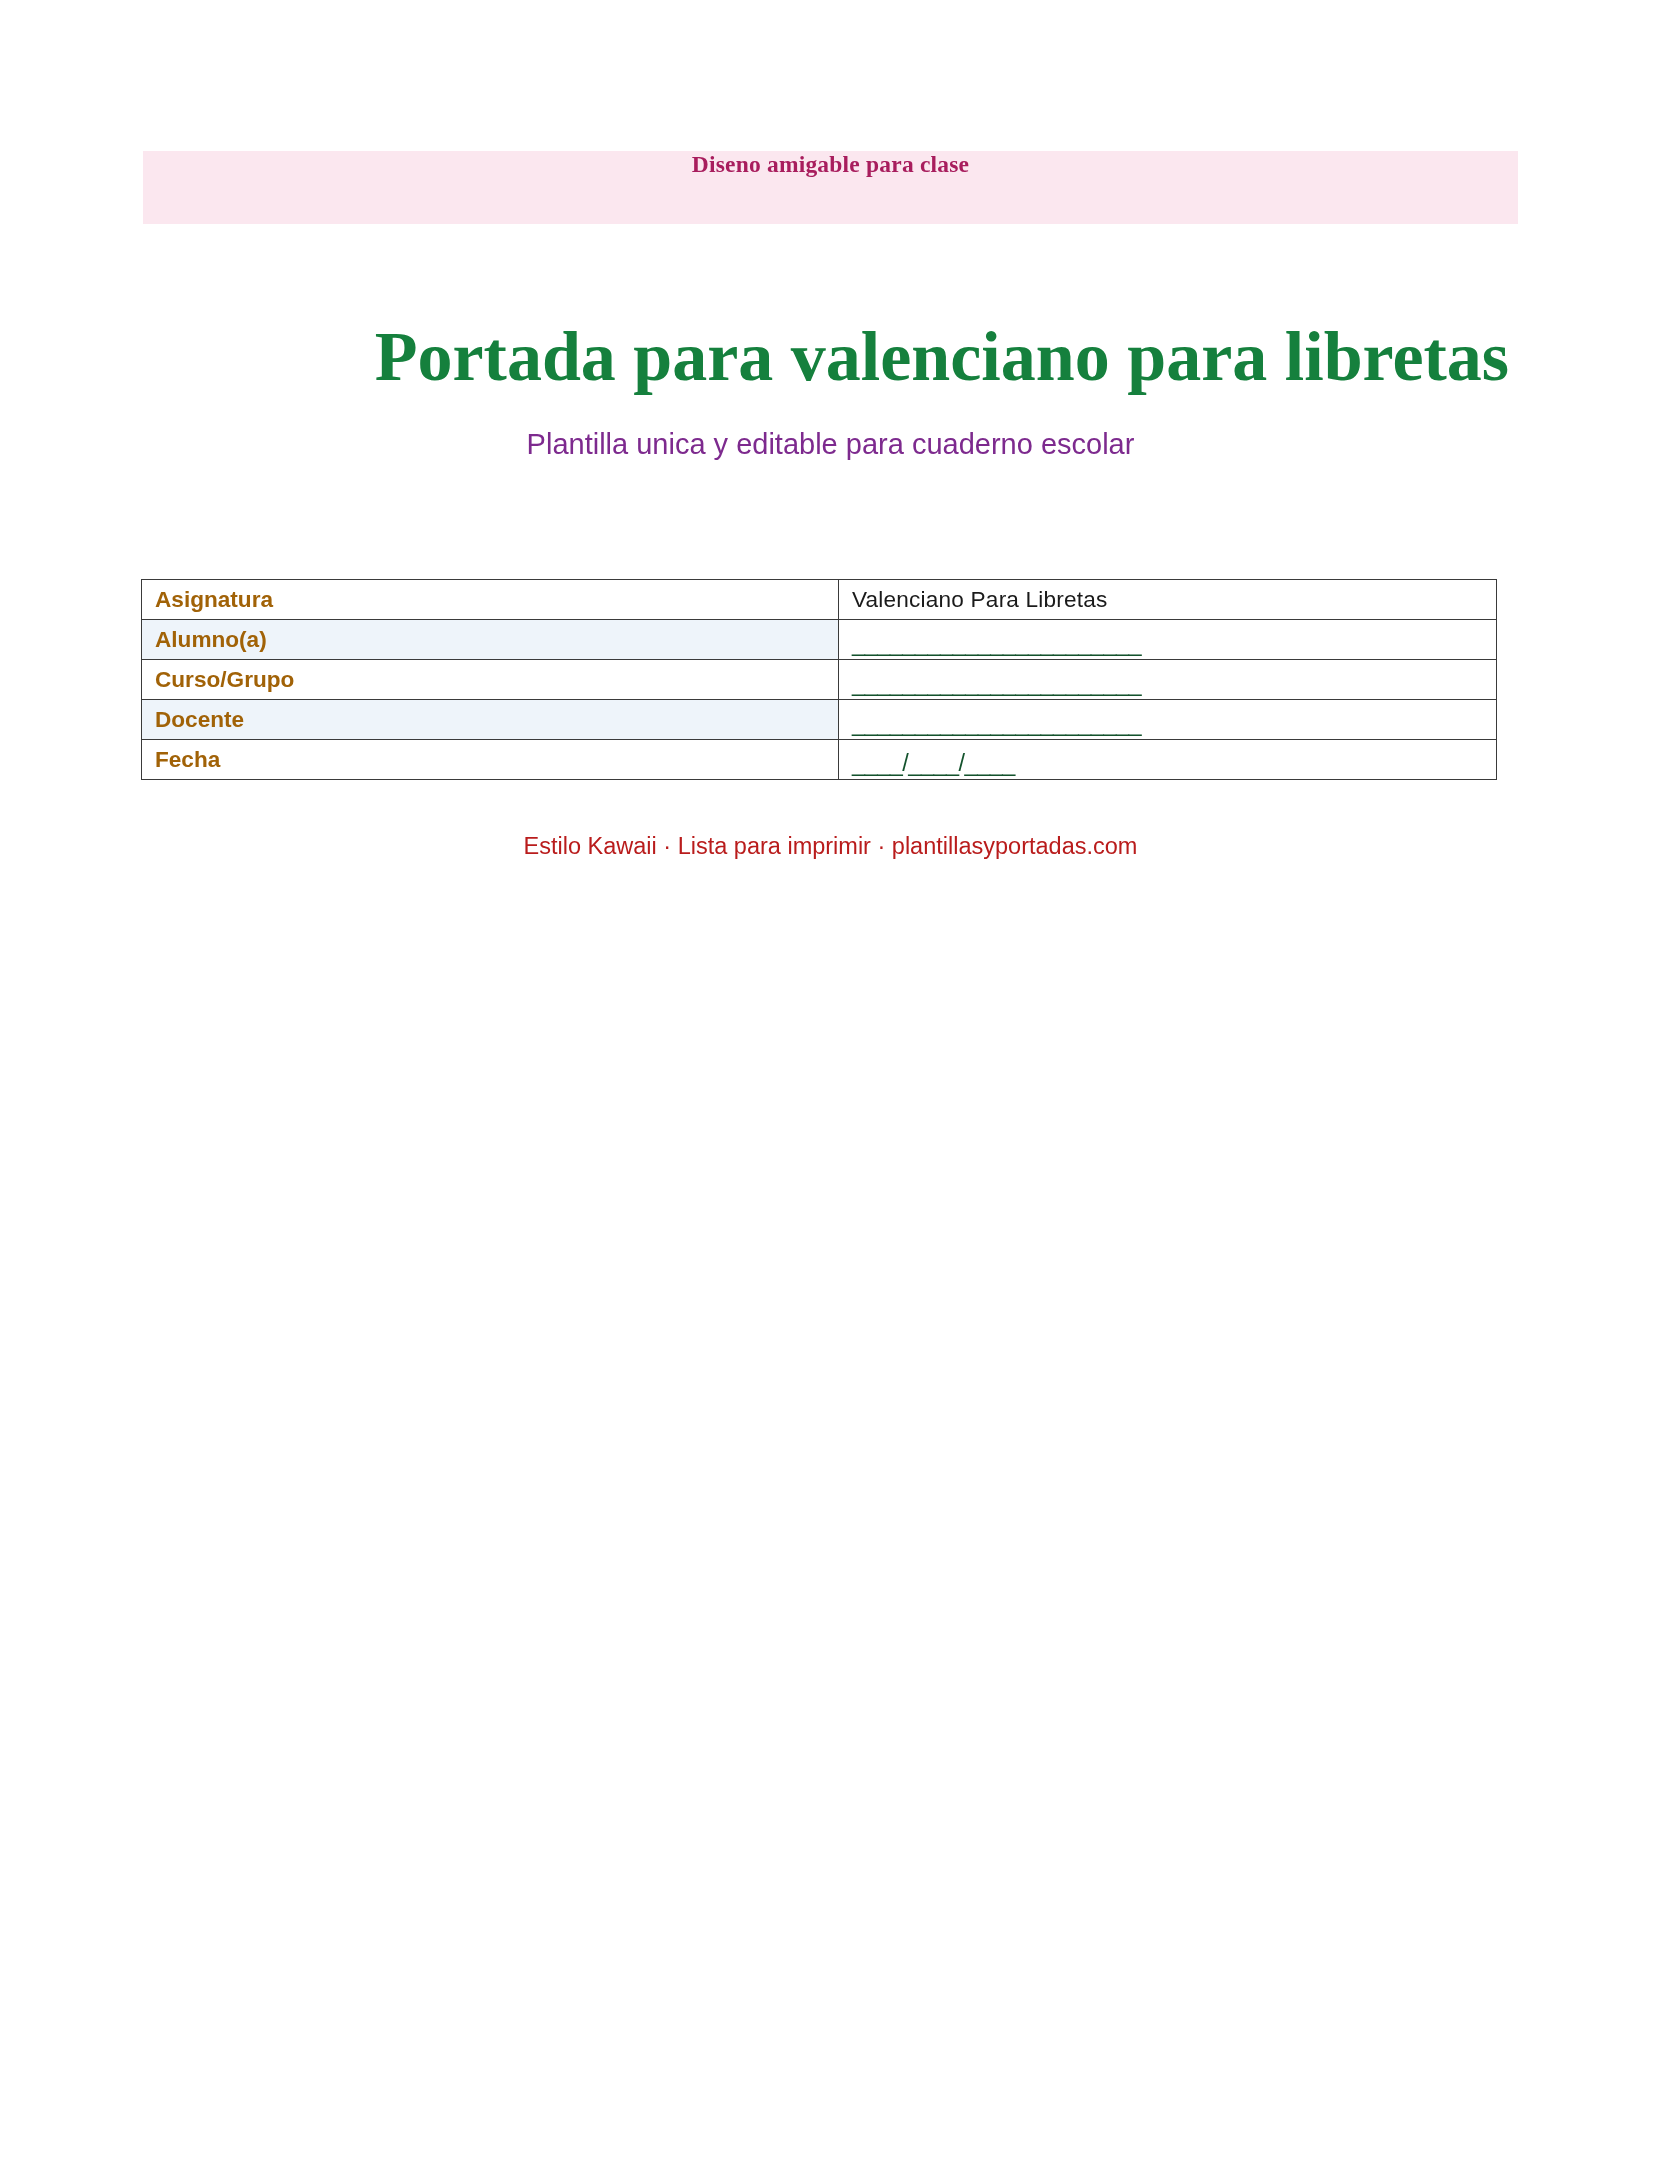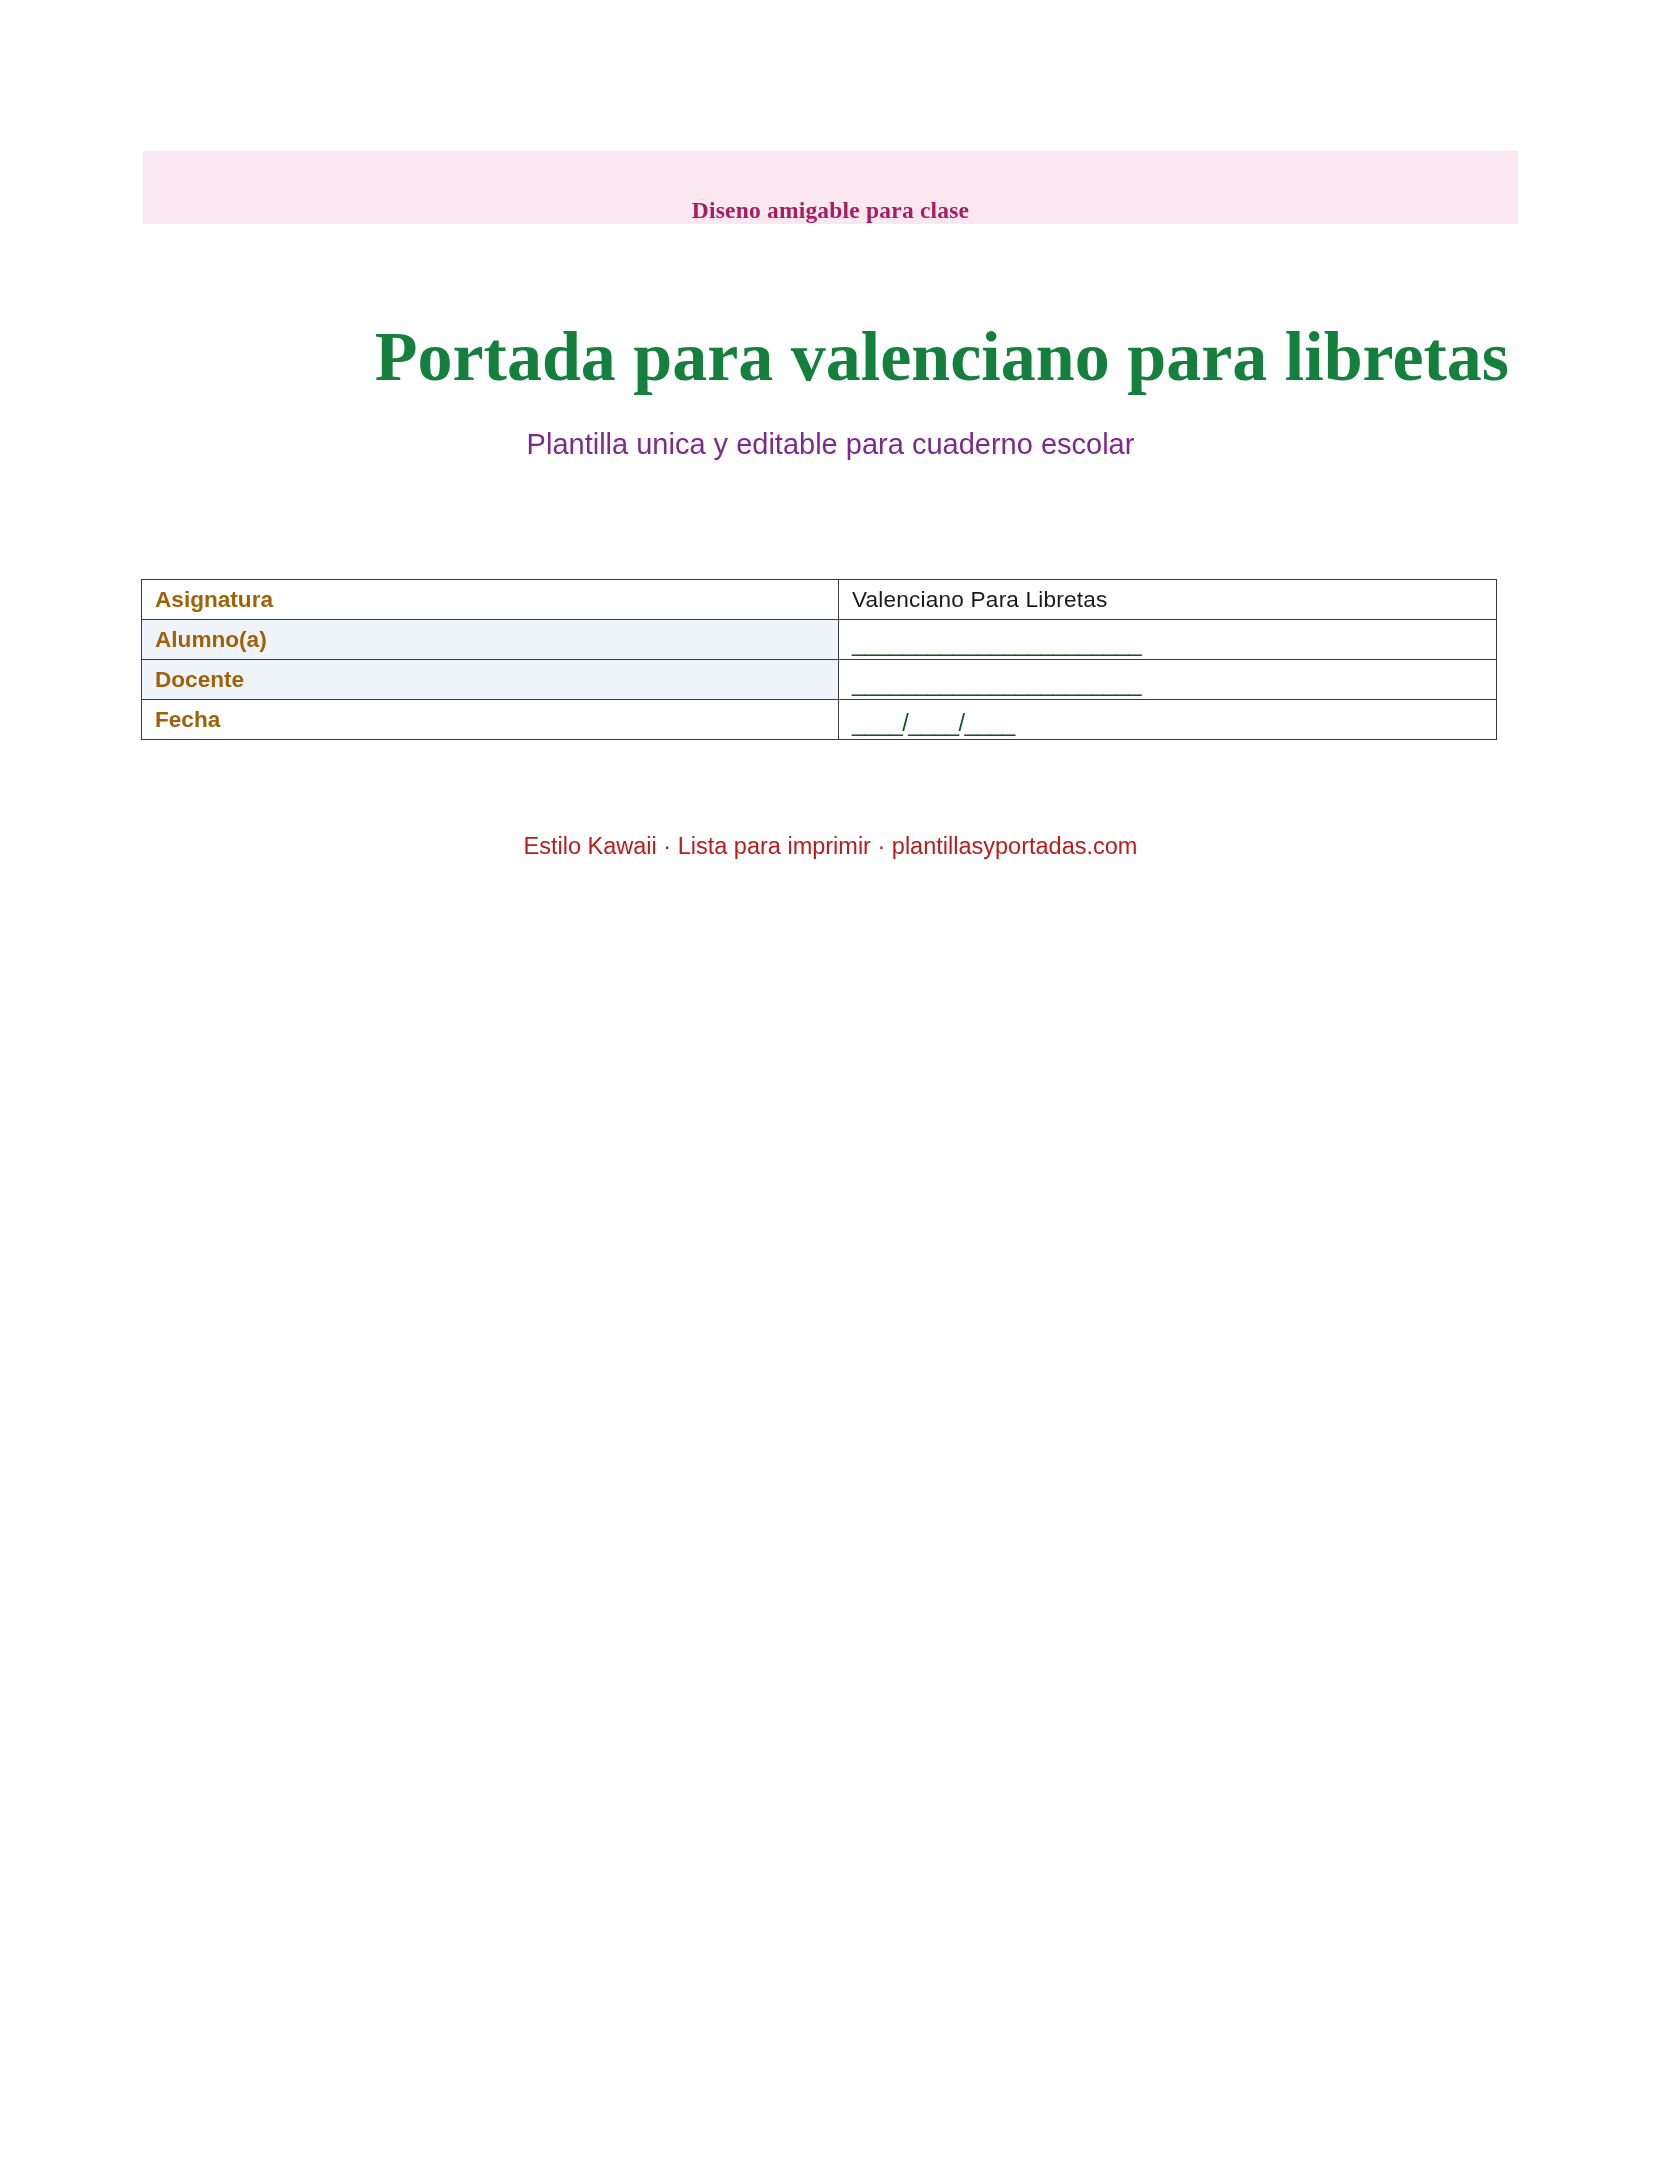--- a/index.html
+++ b/index.html
@@ -27,21 +27,21 @@
 
   
   .banner {
     position: absolute;
     left: 143px;
     top: 151px;
     width: 1375px;
     height: 73px;
     background: #fbe7ef;
     display: flex;
-    align-items: flex-end;
+    align-items: flex-start;
     justify-content: center;
   }
   .banner-text {
     font-family: "Liberation Serif", serif;
     font-weight: bold;
     font-size: 23.5px;
     color: #a81d5d;
     letter-spacing: 0.2px;
   }
 
@@ -141,20 +141,24 @@
   <table class="info-table">
     <tbody>
       <tr>
         <td class="label">Asignatura</td>
         <td class="value">Valenciano Para Libretas</td>
       </tr>
       <tr class="alt">
         <td class="label">Alumno(a)</td>
         <td class="value"><span class="value-line">_______________________</span></td>
       </tr>
+      <tr>
+        <td class="label">Curso/Grupo</td>
+        <td class="value"><span class="value-line">_______________________</span></td>
+      </tr>
       <tr class="alt">
         <td class="label">Docente</td>
         <td class="value"><span class="value-line">_______________________</span></td>
       </tr>
       <tr>
         <td class="label">Fecha</td>
         <td class="value"><span class="value-line">____/____/____</span></td>
       </tr>
     </tbody>
   </table>

